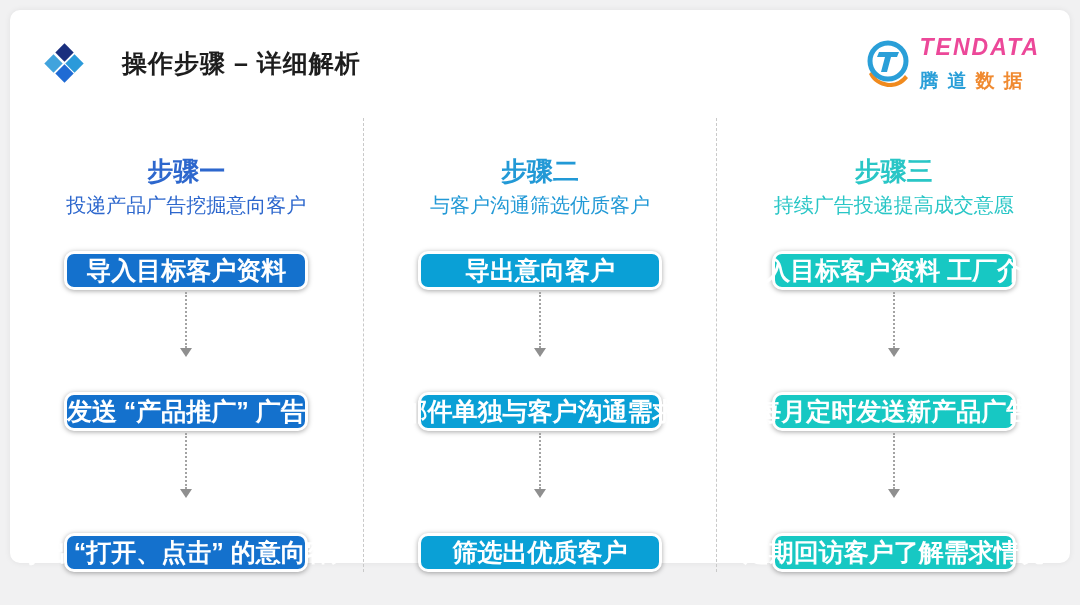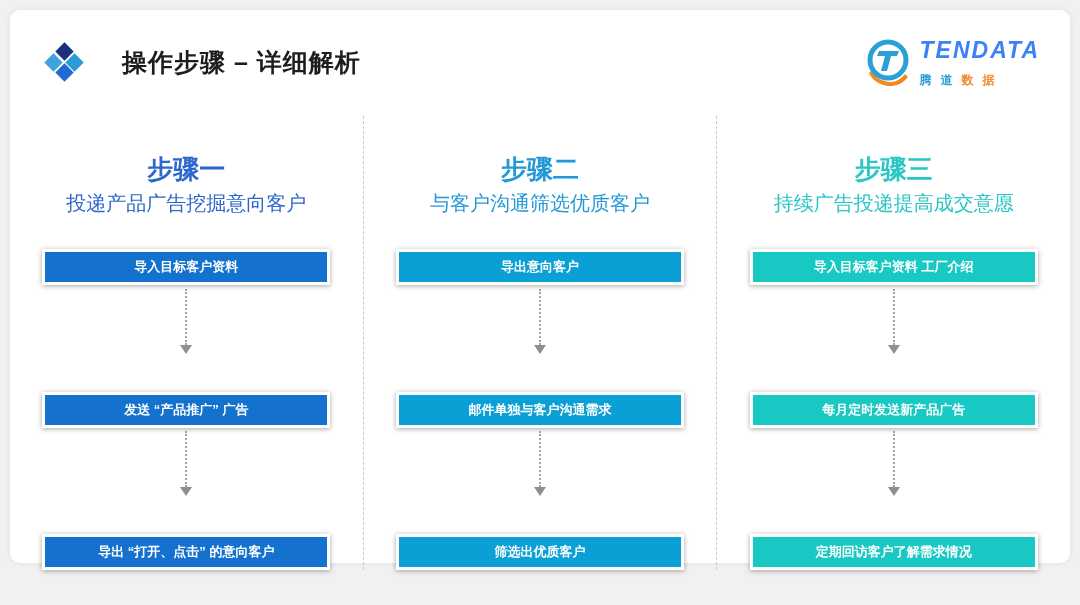--- a/index.html
+++ b/index.html
@@ -18,36 +18,36 @@
   .diamond-icon{position:relative;width:36px;height:36px;margin-right:16px;flex:0 0 auto;}
   .diamond-icon i{position:absolute;width:13px;height:13px;transform:rotate(45deg);}
   .diamond-icon .d-top{left:11.5px;top:1px;background:#1a2f7e;}
   .diamond-icon .d-left{left:1px;top:11.5px;background:#41a3dd;}
   .diamond-icon .d-right{left:22px;top:11.5px;background:#2b9ada;}
   .diamond-icon .d-bottom{left:11.5px;top:22px;background:#1f6bd4;}
   .page-title{font-size:25px;font-weight:bold;color:#1d1d1d;letter-spacing:1px;}
   
   .logo{margin-left:auto;display:flex;align-items:center;gap:6px;}
   .logo-text{display:flex;flex-direction:column;align-items:flex-start;}
-  .logo-name{font-size:23px;font-weight:bold;font-style:italic;color:#3b82f6;letter-spacing:2px;line-height:1;}
-  .logo-cn{font-size:12px;font-weight:bold;letter-spacing:9px;line-height:1;margin-top:12px;white-space:nowrap;}
+  .logo-name{font-size:23px;font-weight:bold;font-style:italic;color:#ec4899;letter-spacing:2px;line-height:1;}
+  .logo-cn{font-size:19px;font-weight:bold;letter-spacing:9px;line-height:1;margin-top:12px;white-space:nowrap;}
   .logo-cn .cn-blue{color:#2a9fd8;}
   .logo-cn .cn-orange{color:#f08a30;}
   
   .content{display:flex;margin-top:28px;height:454px;}
   .column{flex:1 1 0;display:flex;flex-direction:column;align-items:center;min-width:0;}
   .column + .column{border-left:1px dashed #c9c9c9;}
   .step-title{font-size:26px;font-weight:bold;color:var(--accent);margin-top:38px;line-height:1.2;}
   .step-subtitle{font-size:20px;color:var(--accent);margin-top:6px;line-height:1.2;white-space:nowrap;}
   .box{
-    width:288px;height:44px;margin-top:34px;box-sizing:border-box;
+    width:244px;height:44px;margin-top:34px;box-sizing:border-box;
     display:flex;align-items:center;justify-content:center;
     background:var(--box);color:#ffffff;
-    font-size:13px;font-weight:bold;white-space:nowrap;
-    border:3px solid #ffffff;border-radius:0;
+    font-size:25px;font-weight:bold;white-space:nowrap;
+    border:3px solid #ffffff;border-radius:10px;
     box-shadow:0 1px 5px rgba(0,0,0,0.35);
   }
   .arrow{height:92px;display:flex;flex-direction:column;align-items:center;justify-content:center;}
   .arrow .line{width:0;height:56px;border-left:2px dotted #a3a3a3;}
   .arrow .head{width:0;height:0;border-left:6px solid transparent;border-right:6px solid transparent;border-top:9px solid #8f8f8f;}
 </style>
 </head>
 <body>
 
 <div class="card">

